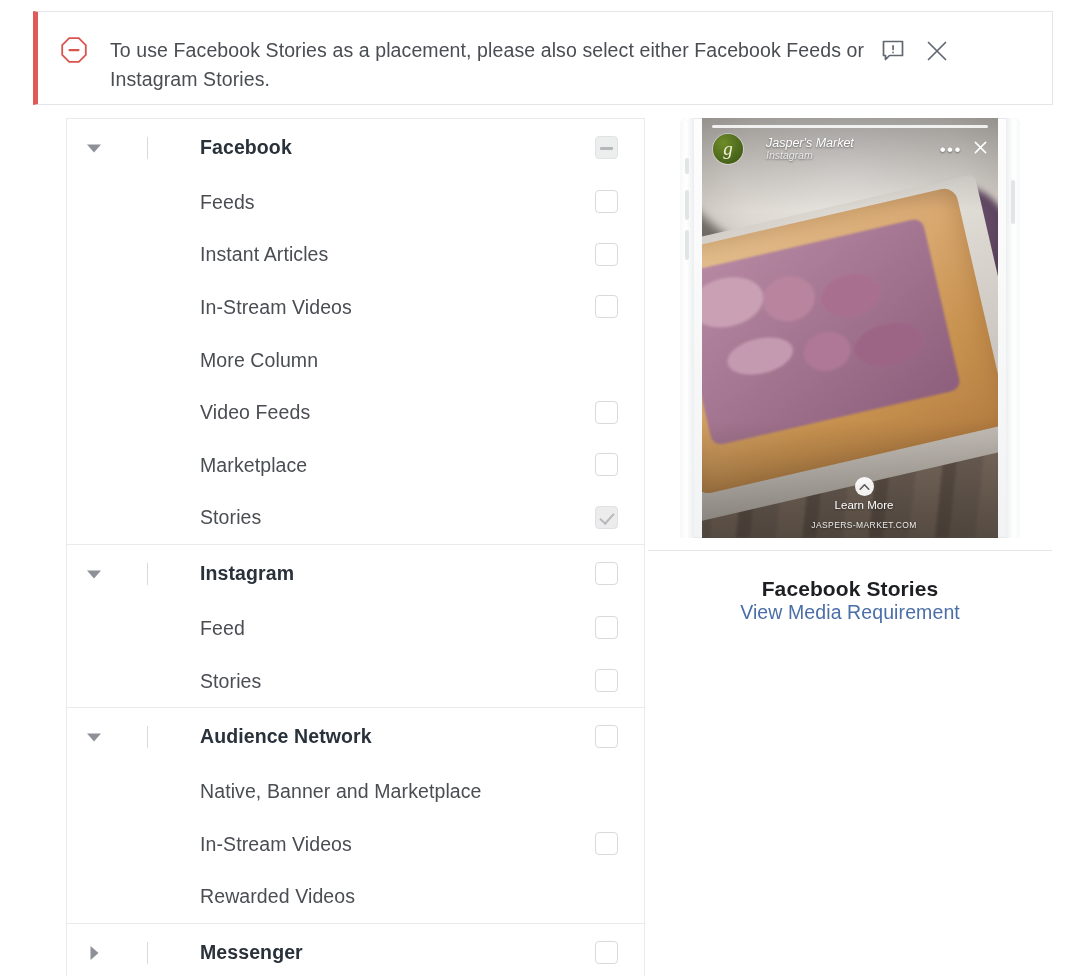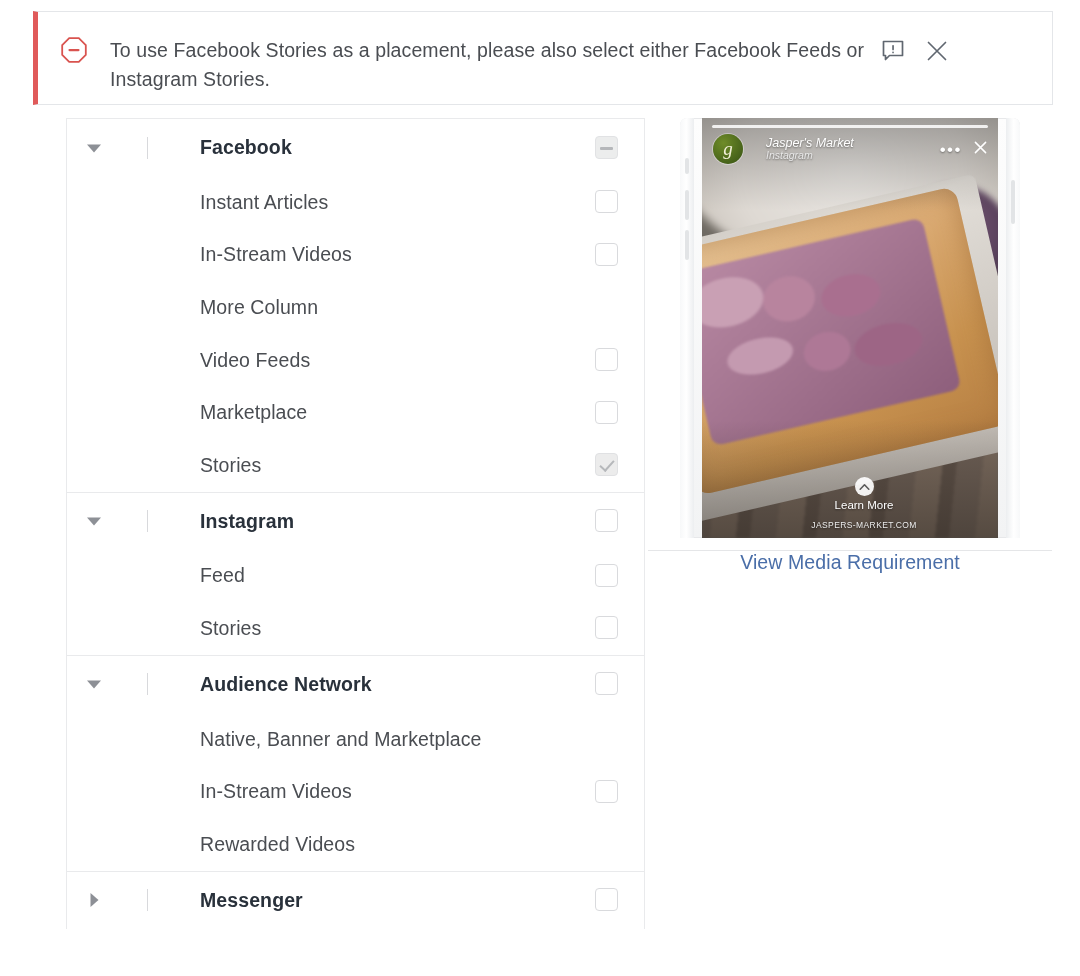--- a/index.html
+++ b/index.html
@@ -381,20 +381,26 @@
               <polygon points="0,1.5 14,1.5 7,9.5" fill="#8d9096"></polygon>
             </svg>
         </span>
         <span class="vrule"></span>
         <span class="group-label">Facebook</span>
         <span class="cb-slot">
           <span class="cb indeterminate"></span>
         </span>
       </div>
 
+      <div class="row">
+        <span class="child-label">Feeds</span>
+        <span class="cb-slot">
+          <span class="cb"></span>
+        </span>
+      </div>
 
       <div class="row">
         <span class="child-label">Instant Articles</span>
         <span class="cb-slot">
           <span class="cb"></span>
         </span>
       </div>
 
       <div class="row">
         <span class="child-label">In-Stream Videos</span>
@@ -554,16 +560,17 @@
                 <polyline points="1.2,6.2 5.5,1.8 9.8,6.2" fill="none" stroke="#5a5a5a" stroke-width="1.6" stroke-linecap="round" stroke-linejoin="round"></polyline>
               </svg>
           </span>
           <div class="cta-label">Learn More</div>
           <div class="cta-url">JASPERS-MARKET.COM</div>
         </div>
       </div>
     </div>
 
     <div class="preview-divider"></div>
+    <div class="preview-title">Facebook Stories</div>
     <div class="preview-link">View Media Requirement</div>
   </div>
 
 </div>
 
 </body></html>

